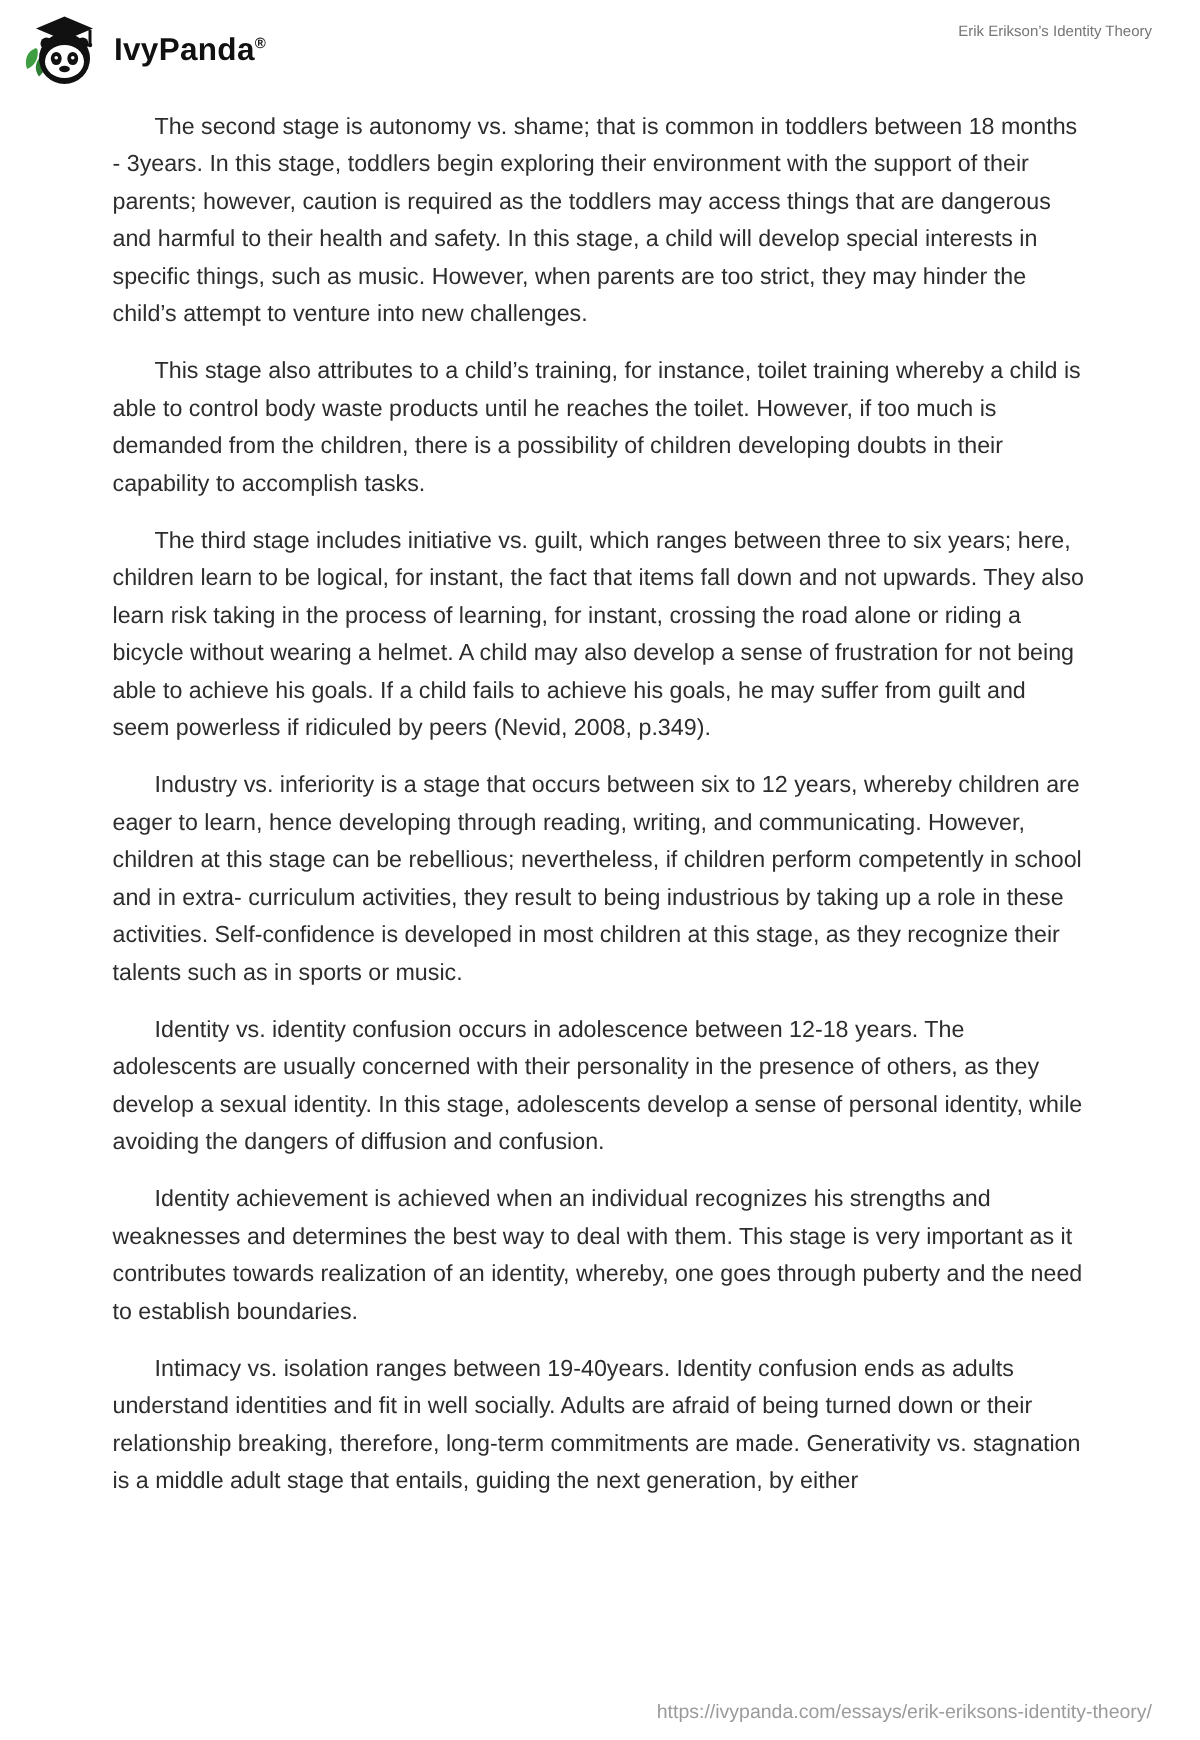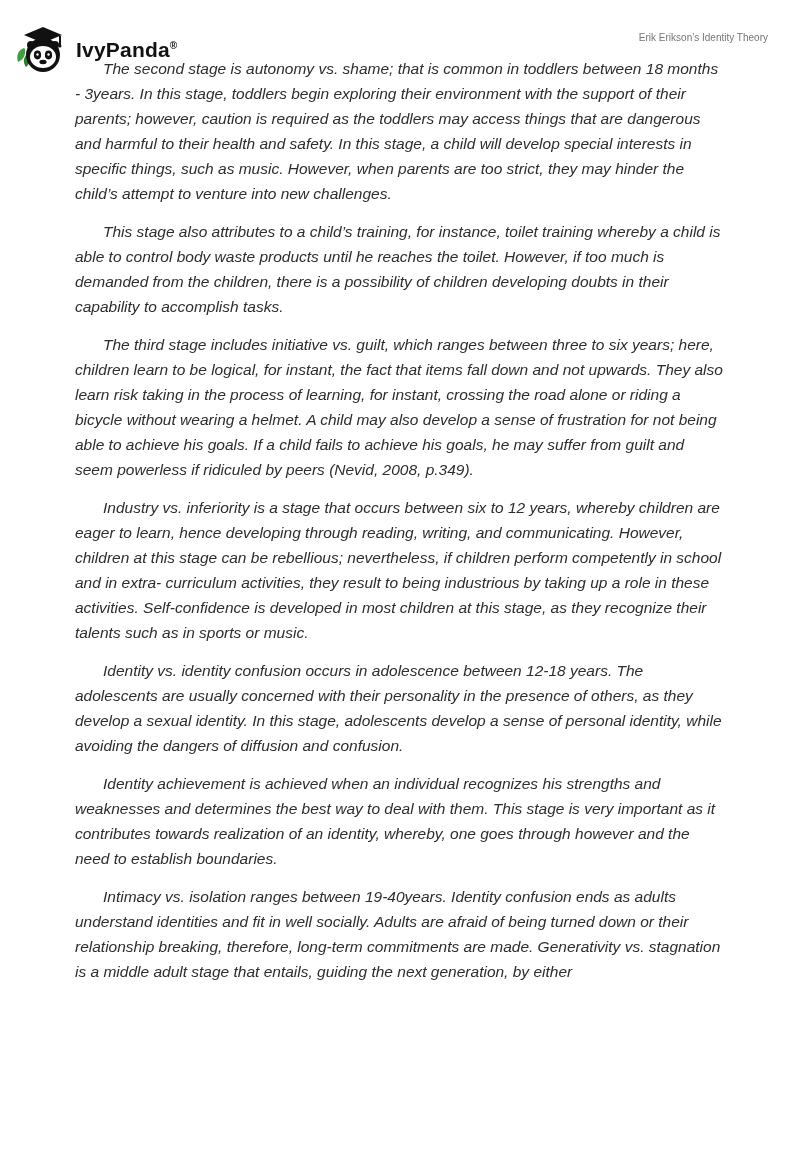--- a/index.html
+++ b/index.html
@@ -12,21 +12,21 @@
     overflow: hidden;
   }
   .page {
     position: absolute;
     inset: 0;
     background: #ffffff;
   }
   
   .header {
     position: absolute;
-    top: 16px;
+    top: 0;
     left: 0;
     right: 0;
     height: 62px;
   }
   .brand-wrap {
     position: absolute;
     top: 8px;
     left: 14px;
     display: flex;
     align-items: center;
@@ -51,24 +51,23 @@
   .doc-title {
     position: absolute;
     top: 16px;
     right: 32px;
     font-size: 10px;
     color: #757575;
   }
   
   .content {
     position: absolute;
-    top: 56px;
+    top: 72px;
     left: 75px;
     width: 648px;
-    font-style: italic;
   }
   .content p {
     font-size: 15.5px;
     line-height: 25px;
     color: #2d2d2d;
     text-indent: 28px;
     margin-bottom: 13px;
   }
   
   .footer-url {
@@ -114,18 +113,19 @@
     </div>
     <div class="doc-title">Erik Erikson’s Identity Theory</div>
   </div>
 
   <div class="content">
     <p>The second stage is autonomy vs. shame; that is common in toddlers between 18 months - 3years. In this stage, toddlers begin exploring their environment with the support of their parents; however, caution is required as the toddlers may access things that are dangerous and harmful to their health and safety. In this stage, a child will develop special interests in specific things, such as music. However, when parents are too strict, they may hinder the child’s attempt to venture into new challenges.</p>
     <p>This stage also attributes to a child’s training, for instance, toilet training whereby a child is able to control body waste products until he reaches the toilet. However, if too much is demanded from the children, there is a possibility of children developing doubts in their capability to accomplish tasks.</p>
     <p>The third stage includes initiative vs. guilt, which ranges between three to six years; here, children learn to be logical, for instant, the fact that items fall down and not upwards. They also learn risk taking in the process of learning, for instant, crossing the road alone or riding a bicycle without wearing a helmet. A child may also develop a sense of frustration for not being able to achieve his goals. If a child fails to achieve his goals, he may suffer from guilt and seem powerless if ridiculed by peers (Nevid, 2008, p.349).</p>
     <p>Industry vs. inferiority is a stage that occurs between six to 12 years, whereby children are eager to learn, hence developing through reading, writing, and communicating. However, children at this stage can be rebellious; nevertheless, if children perform competently in school and in extra- curriculum activities, they result to being industrious by taking up a role in these activities. Self-confidence is developed in most children at this stage, as they recognize their talents such as in sports or music.</p>
     <p>Identity vs. identity confusion occurs in adolescence between 12-18 years. The adolescents are usually concerned with their personality in the presence of others, as they develop a sexual identity. In this stage, adolescents develop a sense of personal identity, while avoiding the dangers of diffusion and confusion.</p>
-    <p>Identity achievement is achieved when an individual recognizes his strengths and weaknesses and determines the best way to deal with them. This stage is very important as it contributes towards realization of an identity, whereby, one goes through however and the need to establish boundaries.</p>
+    <p>Identity achievement is achieved when an individual recognizes his strengths and weaknesses and determines the best way to deal with them. This stage is very important as it contributes towards realization of an identity, whereby, one goes through puberty and the need to establish boundaries.</p>
     <p>Intimacy vs. isolation ranges between 19-40years. Identity confusion ends as adults understand identities and fit in well socially. Adults are afraid of being turned down or their relationship breaking, therefore, long-term commitments are made. Generativity vs. stagnation is a middle adult stage that entails, guiding the next generation, by either</p>
   </div>
 
+  <a class="footer-url" href="#">https://ivypanda.com/essays/erik-eriksons-identity-theory/</a>
 
 </div>
 
 </body></html>

